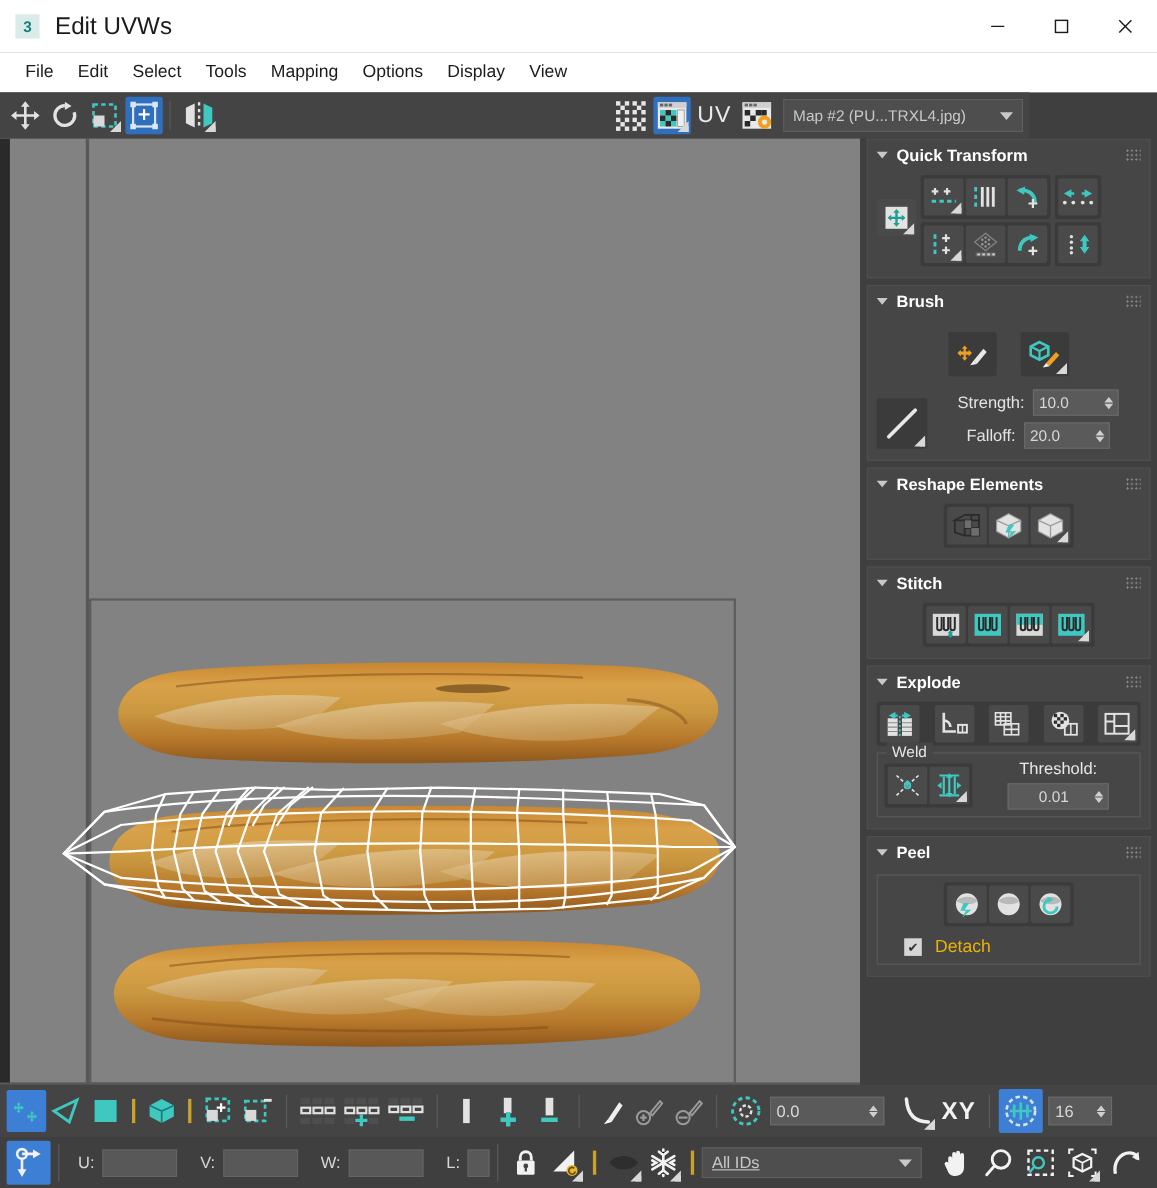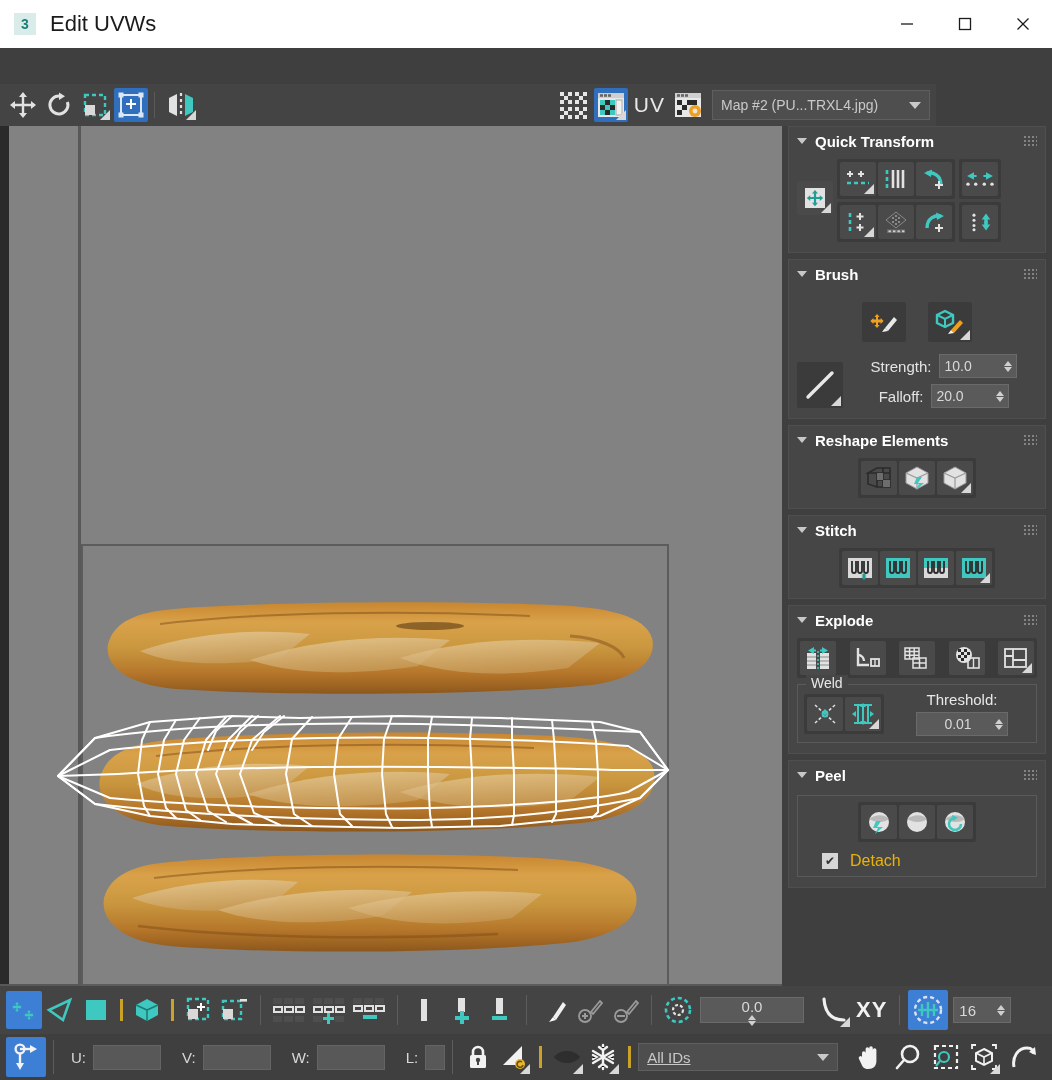--- a/index.html
+++ b/index.html
@@ -187,20 +187,30 @@
       </div>
       <div class="tb-btn close">
         <svg width="14" height="14" viewBox="0 0 14 14">
             <line x1="1.5" y1="1.5" x2="12.5" y2="12.5" stroke="currentColor" stroke-width="1.3"></line>
             <line x1="12.5" y1="1.5" x2="1.5" y2="12.5" stroke="currentColor" stroke-width="1.3"></line>
           </svg>
       </div>
     </div>
   </div>
 
+  <div class="menubar">
+    <div class="menu-item">File</div>
+    <div class="menu-item">Edit</div>
+    <div class="menu-item">Select</div>
+    <div class="menu-item">Tools</div>
+    <div class="menu-item">Mapping</div>
+    <div class="menu-item">Options</div>
+    <div class="menu-item">Display</div>
+    <div class="menu-item">View</div>
+  </div>
 
   <div class="toolbar">
     <div class="tbar-left">
 
       <div class="tbtn">
         <svg width="28" height="28" viewBox="0 0 28 28" fill="#e2e2e2">
           <path d="M14 1 L18 6 H15.2 V12.8 H22 V10 L27 14 L22 18 V15.2 H15.2 V22 H18 L14 27 L10 22 H12.8 V15.2 H6 V18 L1 14 L6 10 V12.8 H12.8 V6 H10 Z"></path>
         </svg>
       </div>
 
@@ -973,21 +983,21 @@
         <rect x="6" y="19" width="8" height="2" fill="#9a9a9a"></rect>
       </svg>
     </div>
     <div class="bsep2"></div>
     <div class="bbtn">
       <svg width="30" height="30" viewBox="0 0 30 30">
         <circle cx="15" cy="15" r="12" fill="none" stroke="#3fc8c0" stroke-width="2.6" stroke-dasharray="4 3"></circle>
         <circle cx="15" cy="15" r="5" fill="none" stroke="#e2e2e2" stroke-width="2.2" stroke-dasharray="3 2"></circle>
       </svg>
     </div>
-    <div class="bspin" style="margin-left:4px;flex-direction:column;">
+    <div class="bspin" style="margin-left:4px;">
       <span style="flex:1;">0.0</span>
       <span class="spin-arrows">
           <span class="sa-up"></span>
           <span class="sa-dn"></span>
         </span>
     </div>
     <div class="bbtn" style="margin-left:10px;width:38px;">
       <svg width="30" height="28" viewBox="0 0 30 28">
         <path d="M6 3 C7 18 14 24 26 24" fill="none" stroke="#f0f0f0" stroke-width="3.2" stroke-linecap="round"></path>
       </svg>

